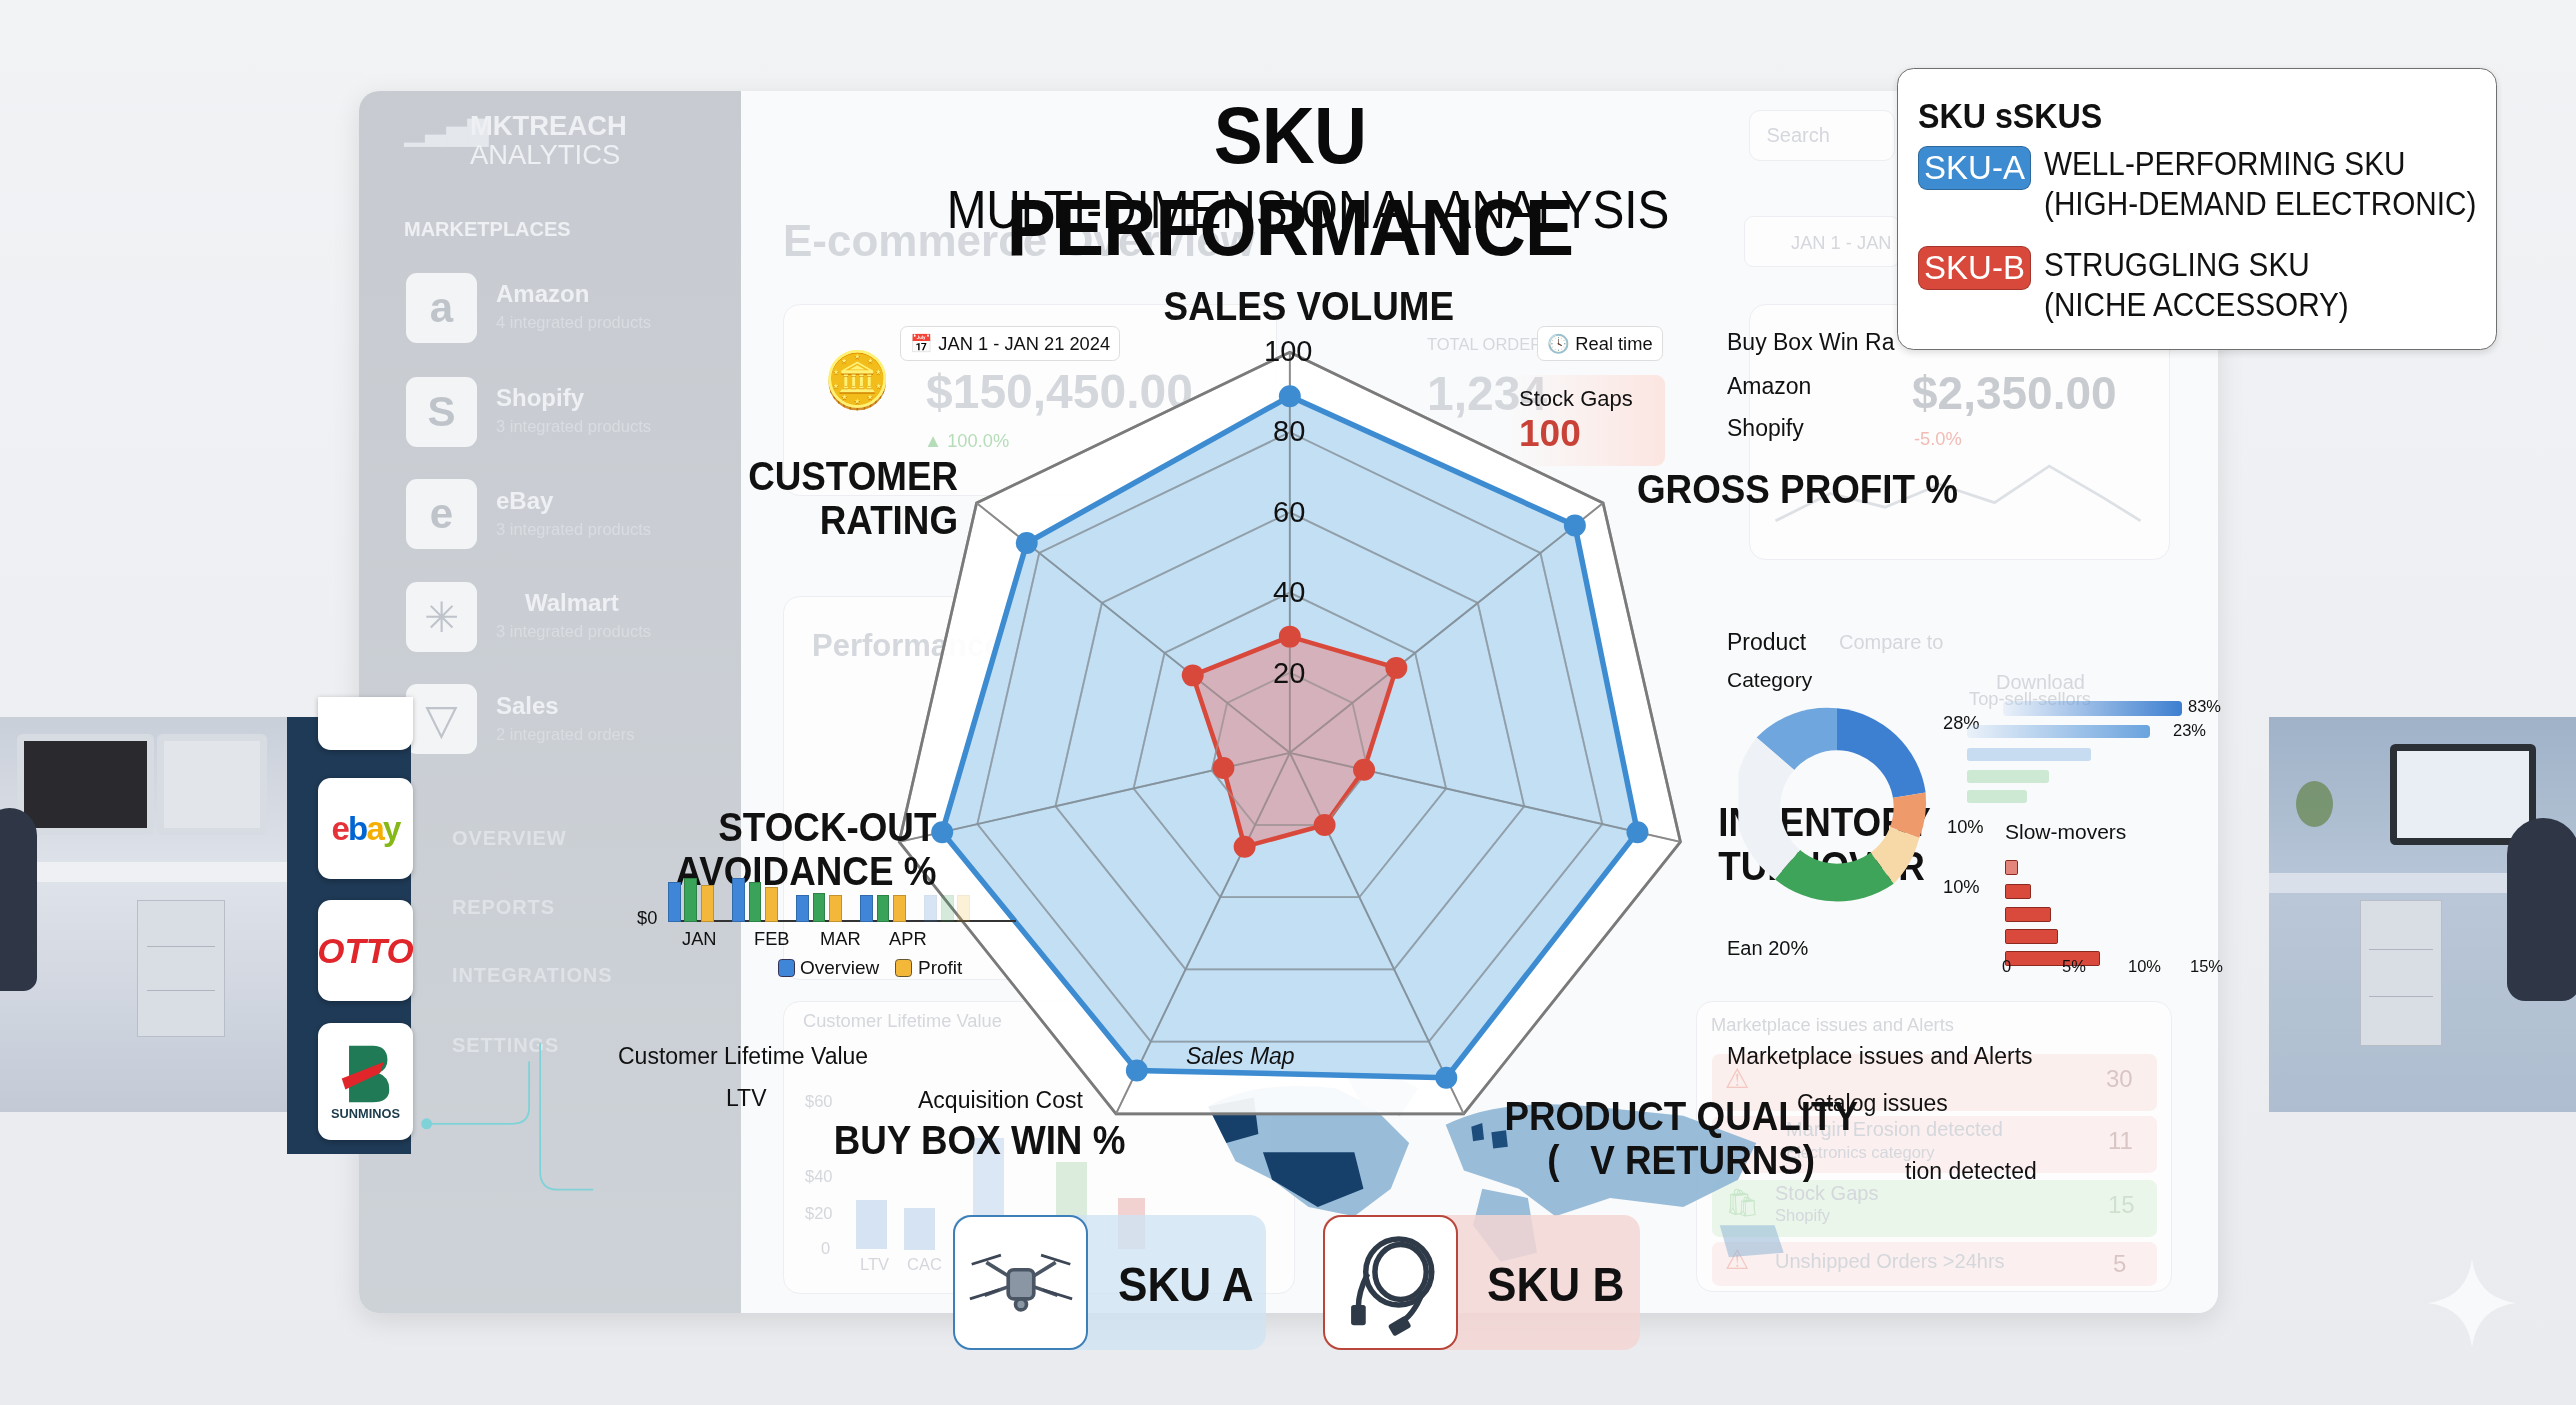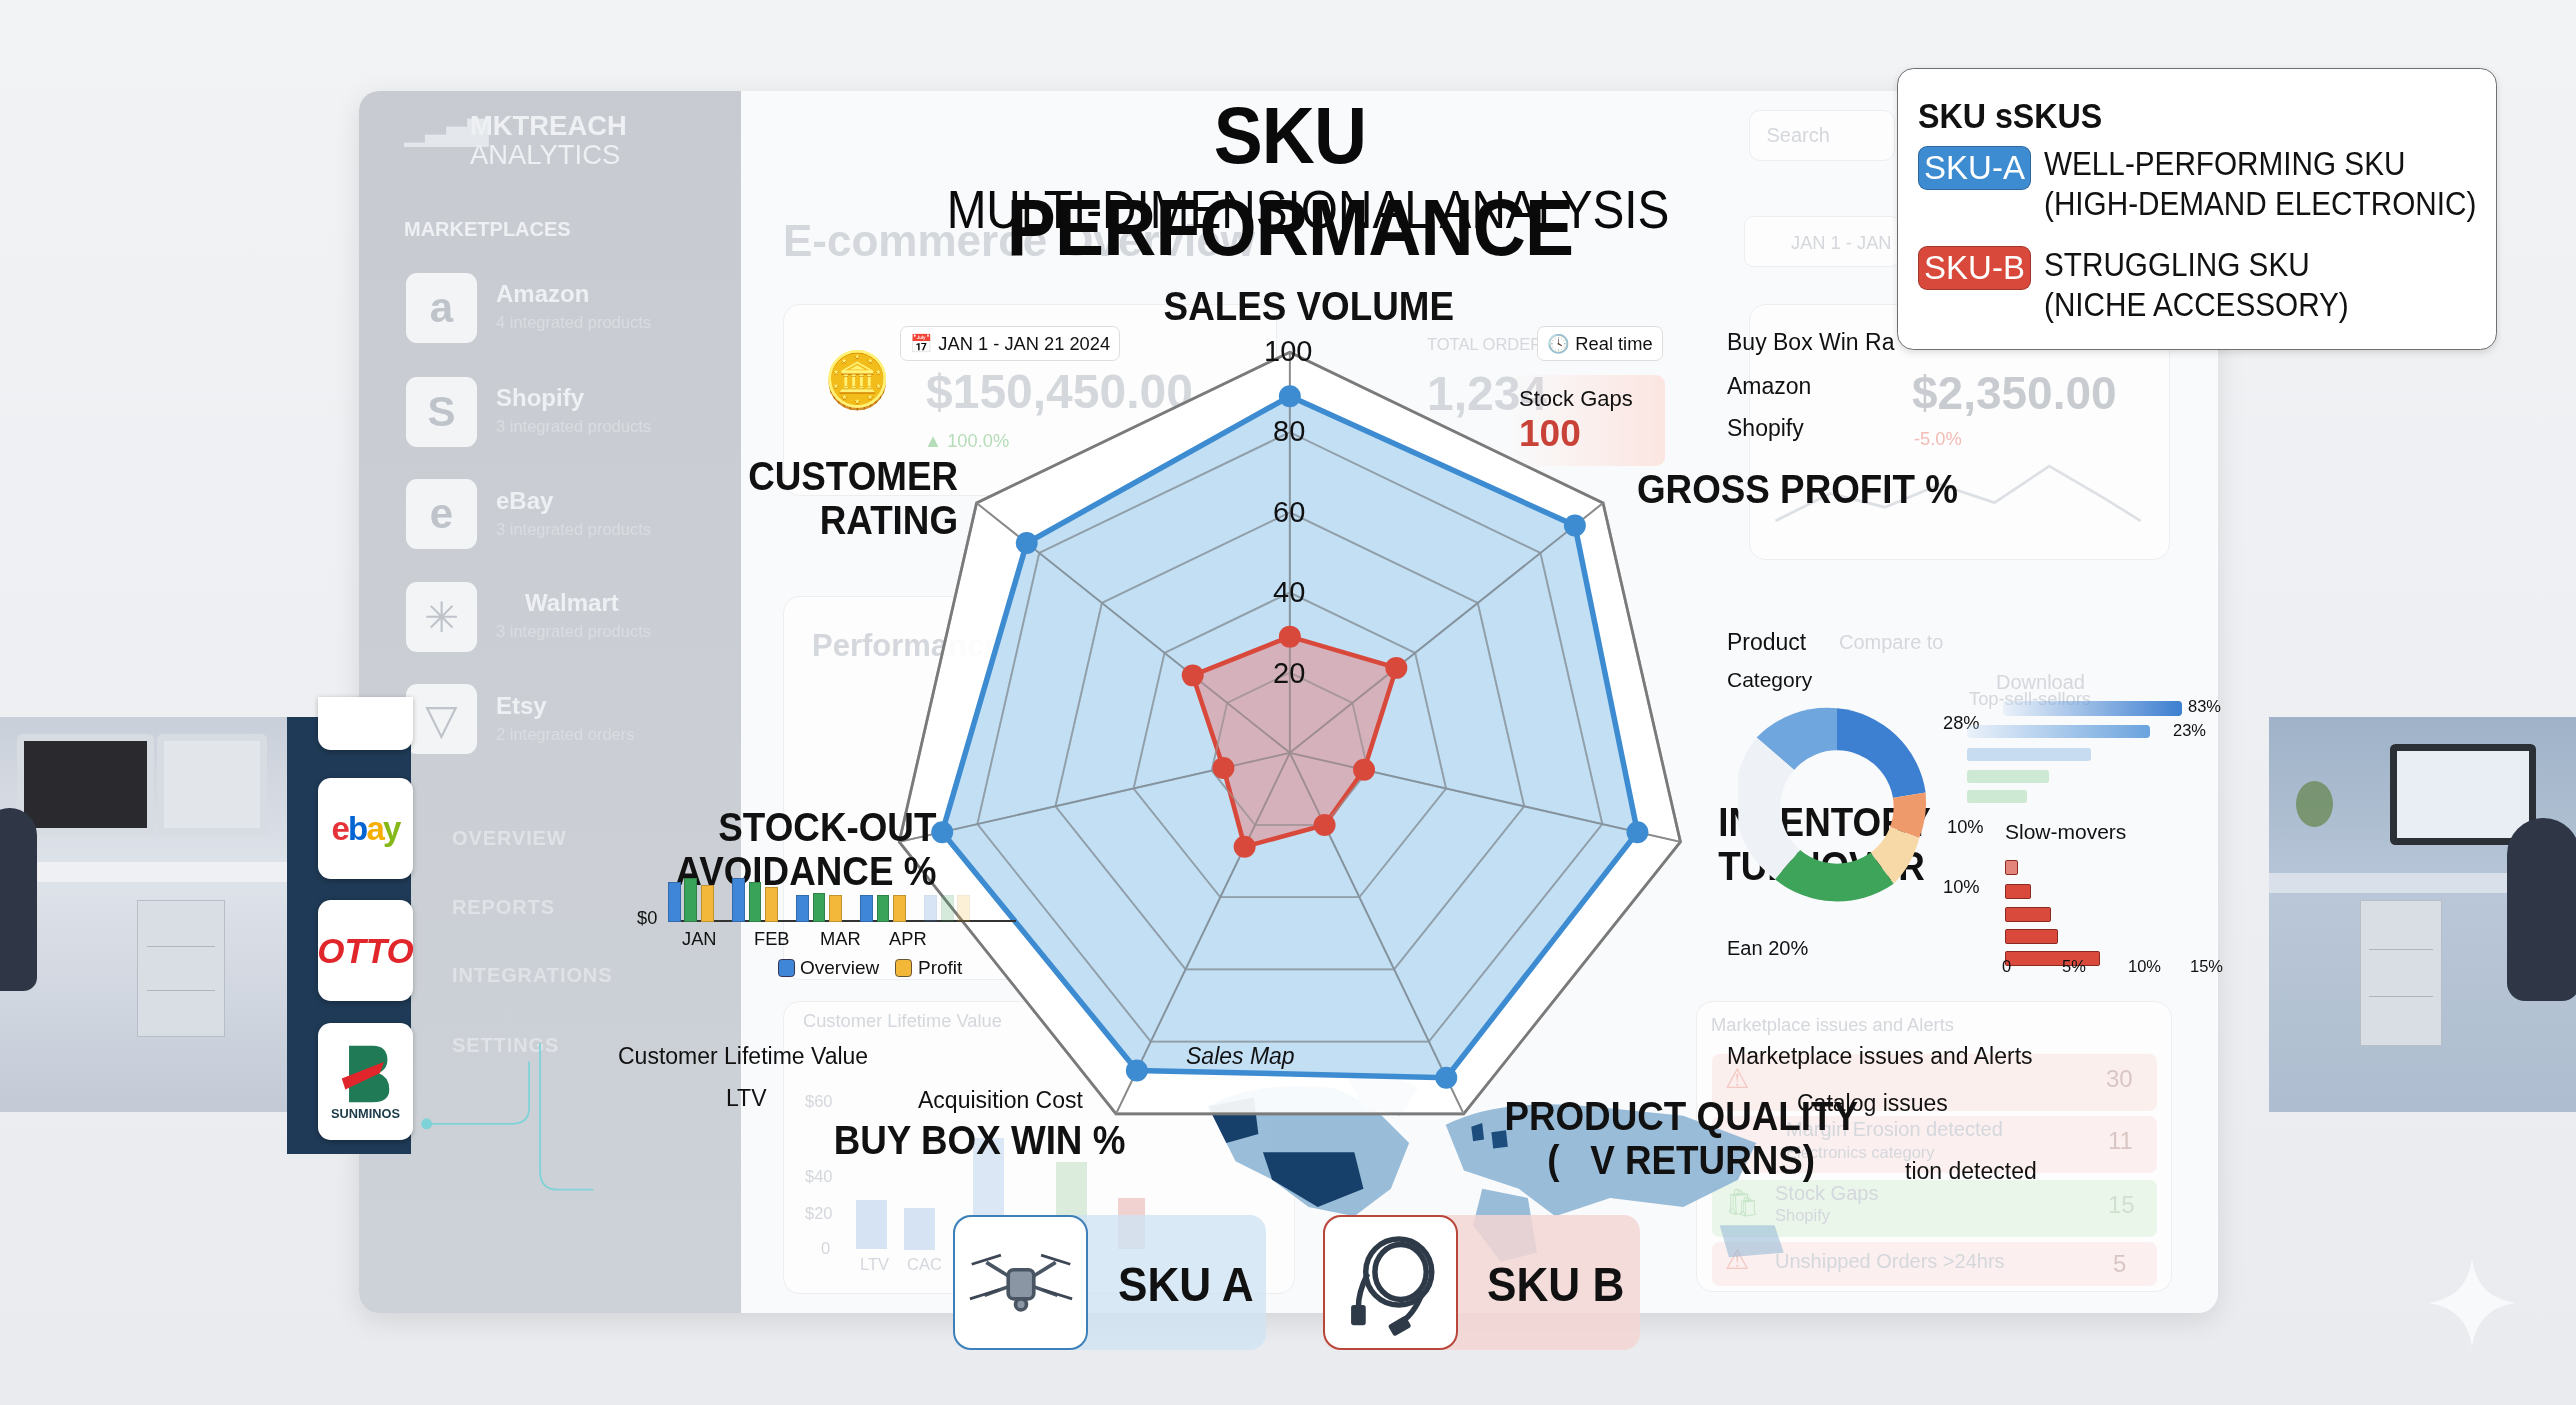--- a/index.html
+++ b/index.html
@@ -150,21 +150,21 @@
 
 <div class="sb-icon" style="top:479px;">e</div>
 <div class="sb-text" style="left:496px;top:487px;font-size:24px;">eBay</div>
 <div class="sb-sub" style="left:496px;top:520px;">3 integrated products</div>
 
 <div class="sb-icon" style="top:582px;">✳</div>
 <div class="sb-text" style="left:496px;top:589px;font-size:24px;margin-left:29px;">Walmart</div>
 <div class="sb-sub" style="left:496px;top:622px;">3 integrated products</div>
 
 <div class="sb-icon" style="top:684px;">▽</div>
-<div class="sb-text" style="left:496px;top:692px;font-size:24px;">Etsy</div>
+<div class="sb-text" style="left:496px;top:692px;font-size:24px;">Sales</div>
 <div class="sb-sub" style="left:496px;top:725px;">2 integrated orders</div>
 
 <div class="sb-nav" style="top:827px;">OVERVIEW</div>
 <div class="sb-nav" style="top:896px;">REPORTS</div>
 <div class="sb-nav" style="top:964px;">INTEGRATIONS</div>
 <div class="sb-nav" style="top:1034px;">SETTINGS</div>
 
 <div class="mk-strip"></div>
 <div class="mk-logo" style="top:697px;height:53px;border-radius:0 0 12.8px 12.8px;"></div>
 <div class="mk-logo" style="top:778px;">

